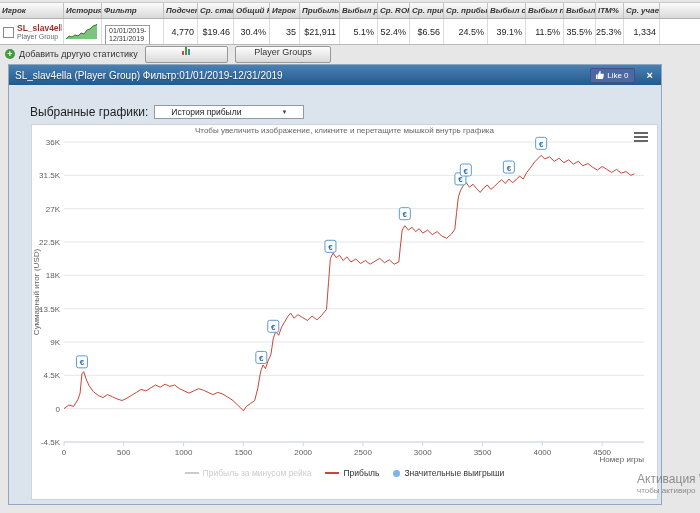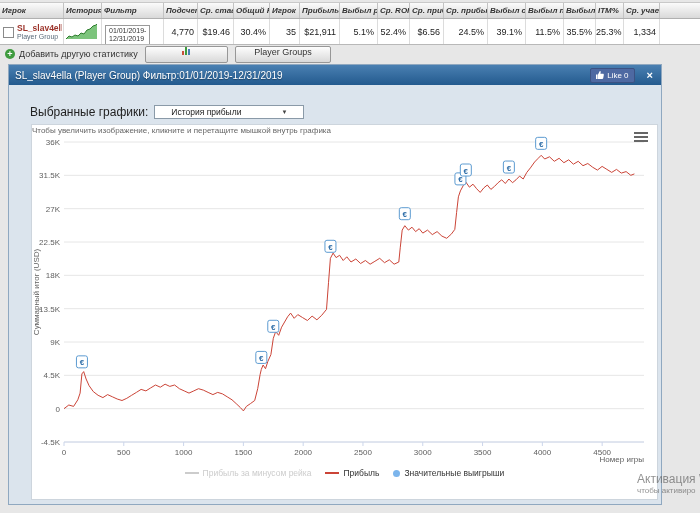--- a/index.html
+++ b/index.html
@@ -62,21 +62,21 @@
   .content{position:absolute;top:37px;left:0;right:0;bottom:0;}
   .select-row{height:20px;display:flex;align-items:center;gap:6px;padding-left:9px;}
   .sel-label{font-size:12px;color:#222;padding-left:12px;}
   .chart-select{width:150px;height:14px;background:#fff;border:1px solid #8a9aa8;font-size:8.5px;color:#222;
       display:inline-flex;align-items:center;justify-content:space-between;padding:0 16px;cursor:pointer;box-sizing:border-box;}
   .caret2{font-size:6px;color:#444;}
   
   .chart-box{position:absolute;top:22px;left:22px;right:3px;bottom:4px;background:#fff;border:1px solid #cdd5dd;
       box-sizing:border-box;overflow:hidden;}
   .chart-title{font-size:12px;font-weight:bold;color:#274b6d;text-align:center;padding-top:5px;line-height:14px;}
-  .chart-subtitle{font-size:8px;color:#666;line-height:11px;}
+  .chart-subtitle{font-size:8px;color:#666;text-align:center;line-height:11px;}
   .burger{position:absolute;top:7px;right:9px;width:14px;cursor:pointer;}
   .burger i{display:block;height:0;border-top:2px solid #666;margin-bottom:2px;}
   #plot-svg{display:block;width:100%;height:330px;}
   #plot-svg text.tick{font-size:8px;fill:#606060;font-family:"Liberation Sans",sans-serif;}
   #plot-svg text.axis-title{font-size:8px;fill:#606060;font-family:"Liberation Sans",sans-serif;}
   #plot-svg text.euro{font-size:8px;font-weight:bold;fill:#2f6ea8;font-family:"Liberation Sans",sans-serif;}
   .legend{display:flex;justify-content:center;align-items:center;gap:14px;font-size:8.5px;color:#333;height:14px;}
   .leg-item{display:inline-flex;align-items:center;gap:4px;cursor:pointer;}
   .leg-item.disabled{color:#ccc;justify-content:flex-end;}
   .sym-line{display:inline-block;width:14px;height:2px;}

